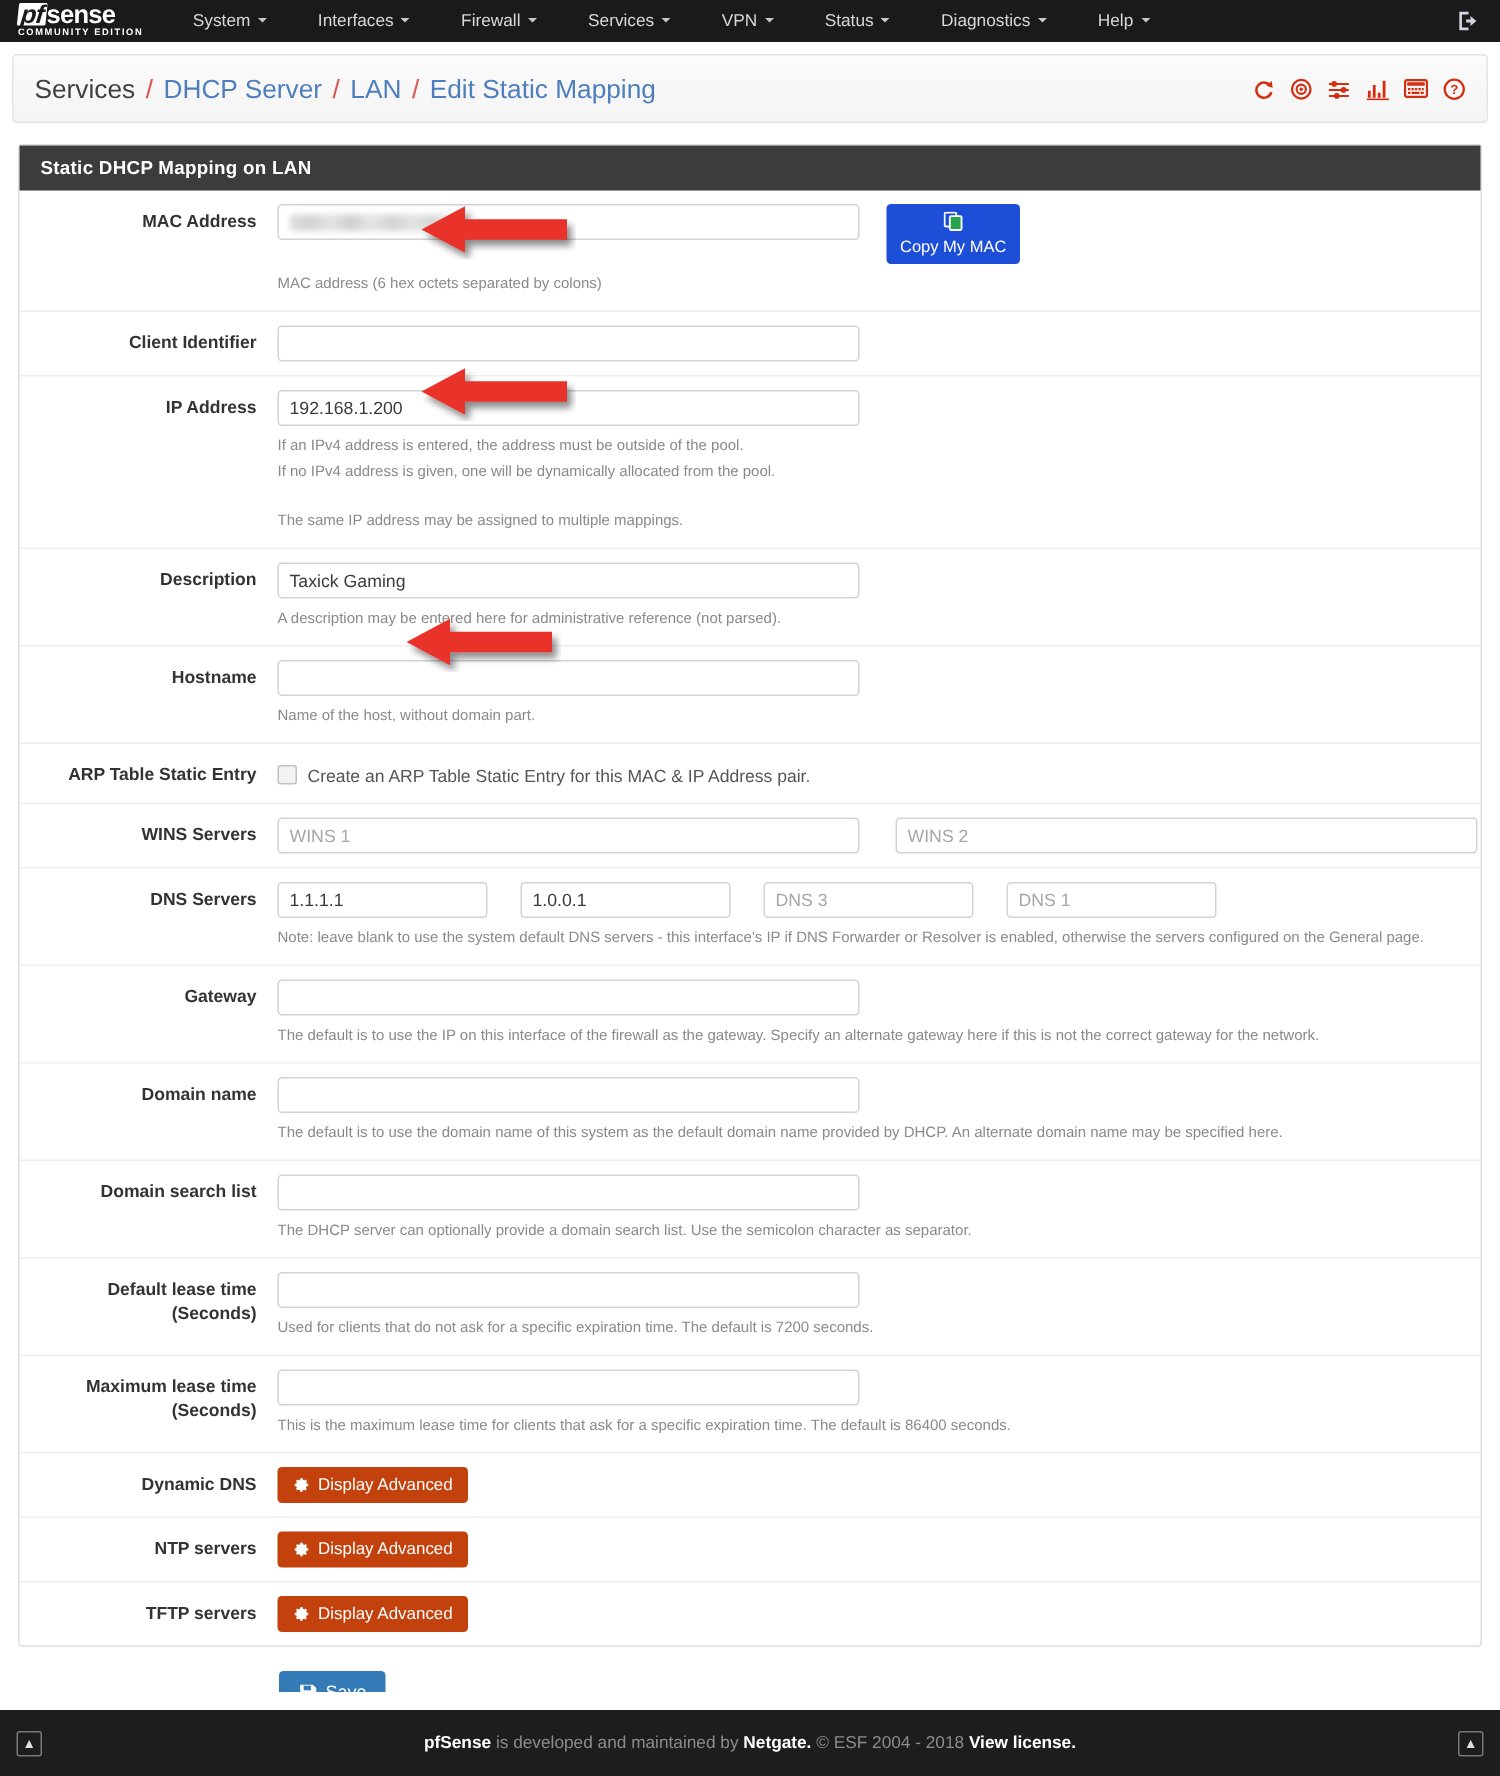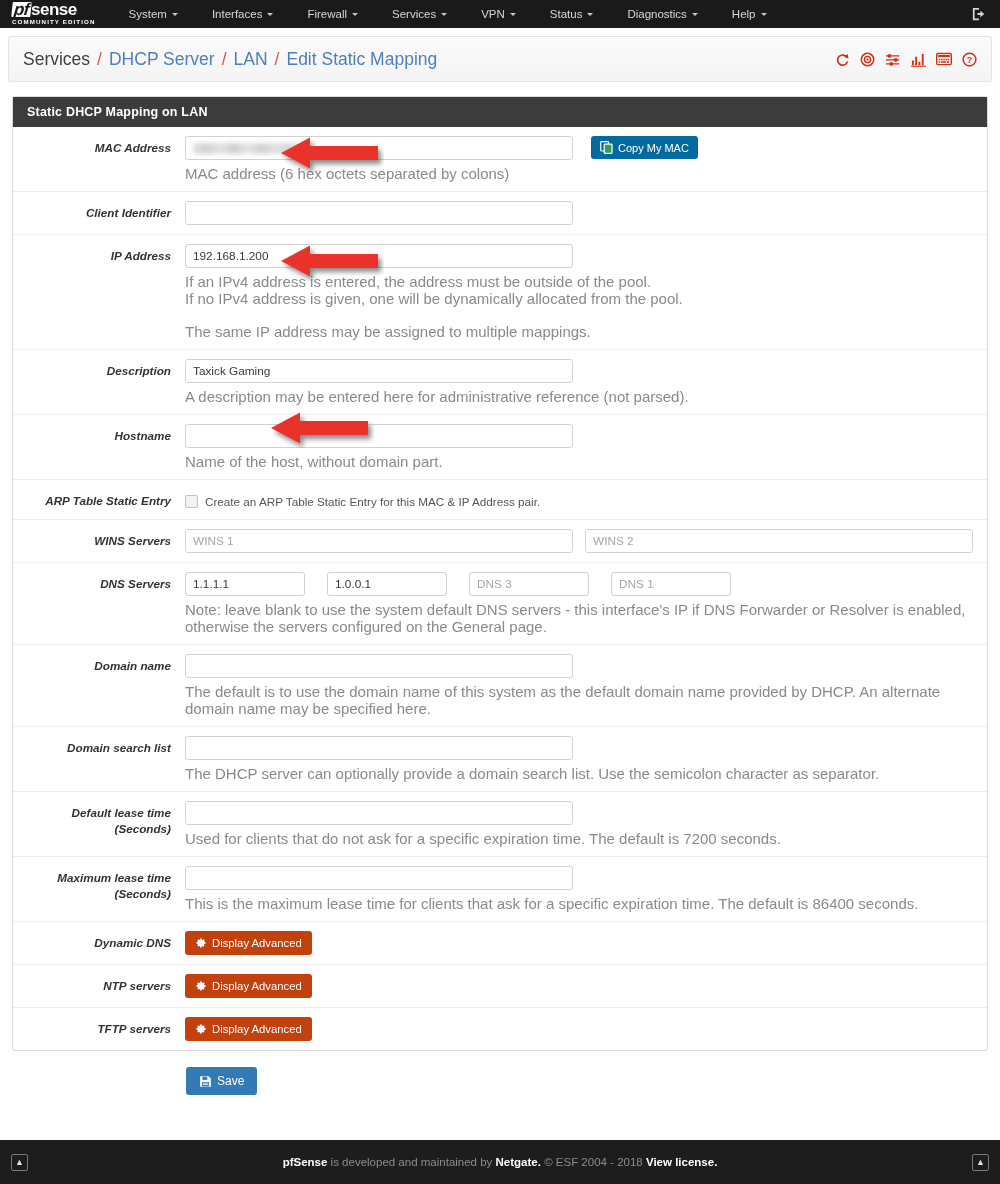--- a/index.html
+++ b/index.html
@@ -56,44 +56,44 @@
   .panel-head {
     background: #3c3c3c; color: #fff; font-size: 12.5px; font-weight: bold;
     padding: 8px 14px; letter-spacing: .2px;
   }
   .panel-body { padding: 0; }
 
   .frow { display: flex; border-bottom: 1px solid #eee; padding: 9px 0 9px 0; }
   .frow:last-child { border-bottom: none; }
   .flabel {
     width: 172px; min-width: 172px; text-align: right; padding: 4px 14px 0 8px;
-    font-size: 11.7px; font-weight: bold; color: #333; line-height: 16px; font-style: italic;
+    font-size: 11.7px; font-weight: bold; color: #333; line-height: 16px;
   }
   .fctrl { flex: 1; padding-right: 14px; }
 
   .inp {
     height: 24px; border: 1px solid #d2d2d2; border-radius: 3px; background: #fff;
     font-size: 11.8px; color: #3a3a3a; padding: 0 7px; display: flex; align-items: center;
     font-family: "Liberation Sans", sans-serif;
   }
   .inp.ph { color: #a6a6a6; }
   .w-main { width: 388px; }
-  .help { font-size: 15px; color: #8a8a8a; line-height: 17px; margin-top: 5px; }
+  .help { font-size: 10px; color: #8a8a8a; line-height: 17px; margin-top: 5px; }
   .help.spaced { margin-top: 16px; }
 
-  .inline-row { display: flex; gap: 12px; }
+  .inline-row { display: flex; gap: 24px; }
   .w-half { width: 388px; }
-  .w-quarter { width: 120px; }
+  .w-quarter { width: 140px; }
 
   .btn {
     display: inline-flex; align-items: center; gap: 5px; border-radius: 3px;
     font-size: 11px; color: #fff; padding: 5px 9px; cursor: pointer; border: none;
     font-family: "Liberation Sans", sans-serif; white-space: nowrap;
   }
-  .btn-green { background: #0369a1; }
+  .btn-green { background: #1d4ed8; flex-direction: column; }
   .btn-info  { background: #c2410c; font-size: 11.3px; padding: 6px 10px; }
   .btn-primary { background: #337ab7; font-size: 12px; padding: 7px 13px; }
 
   .chk { width: 13px; height: 13px; border: 1px solid #c2c2c2; background: #f3f3f3;
     border-radius: 2px; display: inline-block; vertical-align: -2px; margin-right: 7px; cursor: pointer; }
   .chk-label { font-size: 11.7px; color: #555; }
 
   .savebar { padding: 16px 0 18px 186px; background:#fff; }
 
   
@@ -292,20 +292,29 @@
                 <span>DNS 3</span>
               </div>
             <div class="inp w-quarter ph">
                 <span>DNS 1</span>
               </div>
           </div>
           <div class="help" style="max-width:805px;">Note: leave blank to use the system default DNS servers - this interface's IP if DNS Forwarder or Resolver is enabled, otherwise the servers configured on the General page.</div>
         </div>
       </div>
 
+      <div class="frow">
+        <div class="flabel">Gateway</div>
+        <div class="fctrl">
+          <div class="inp w-main">
+              <span></span>
+            </div>
+          <div class="help" style="max-width:800px;">The default is to use the IP on this interface of the firewall as the gateway. Specify an alternate gateway here if this is not the correct gateway for the network.</div>
+        </div>
+      </div>
 
       <div class="frow">
         <div class="flabel">Domain name</div>
         <div class="fctrl">
           <div class="inp w-main">
               <span></span>
             </div>
           <div class="help">The default is to use the domain name of this system as the default domain name provided by DHCP. An alternate domain name may be specified here.</div>
         </div>
       </div>

